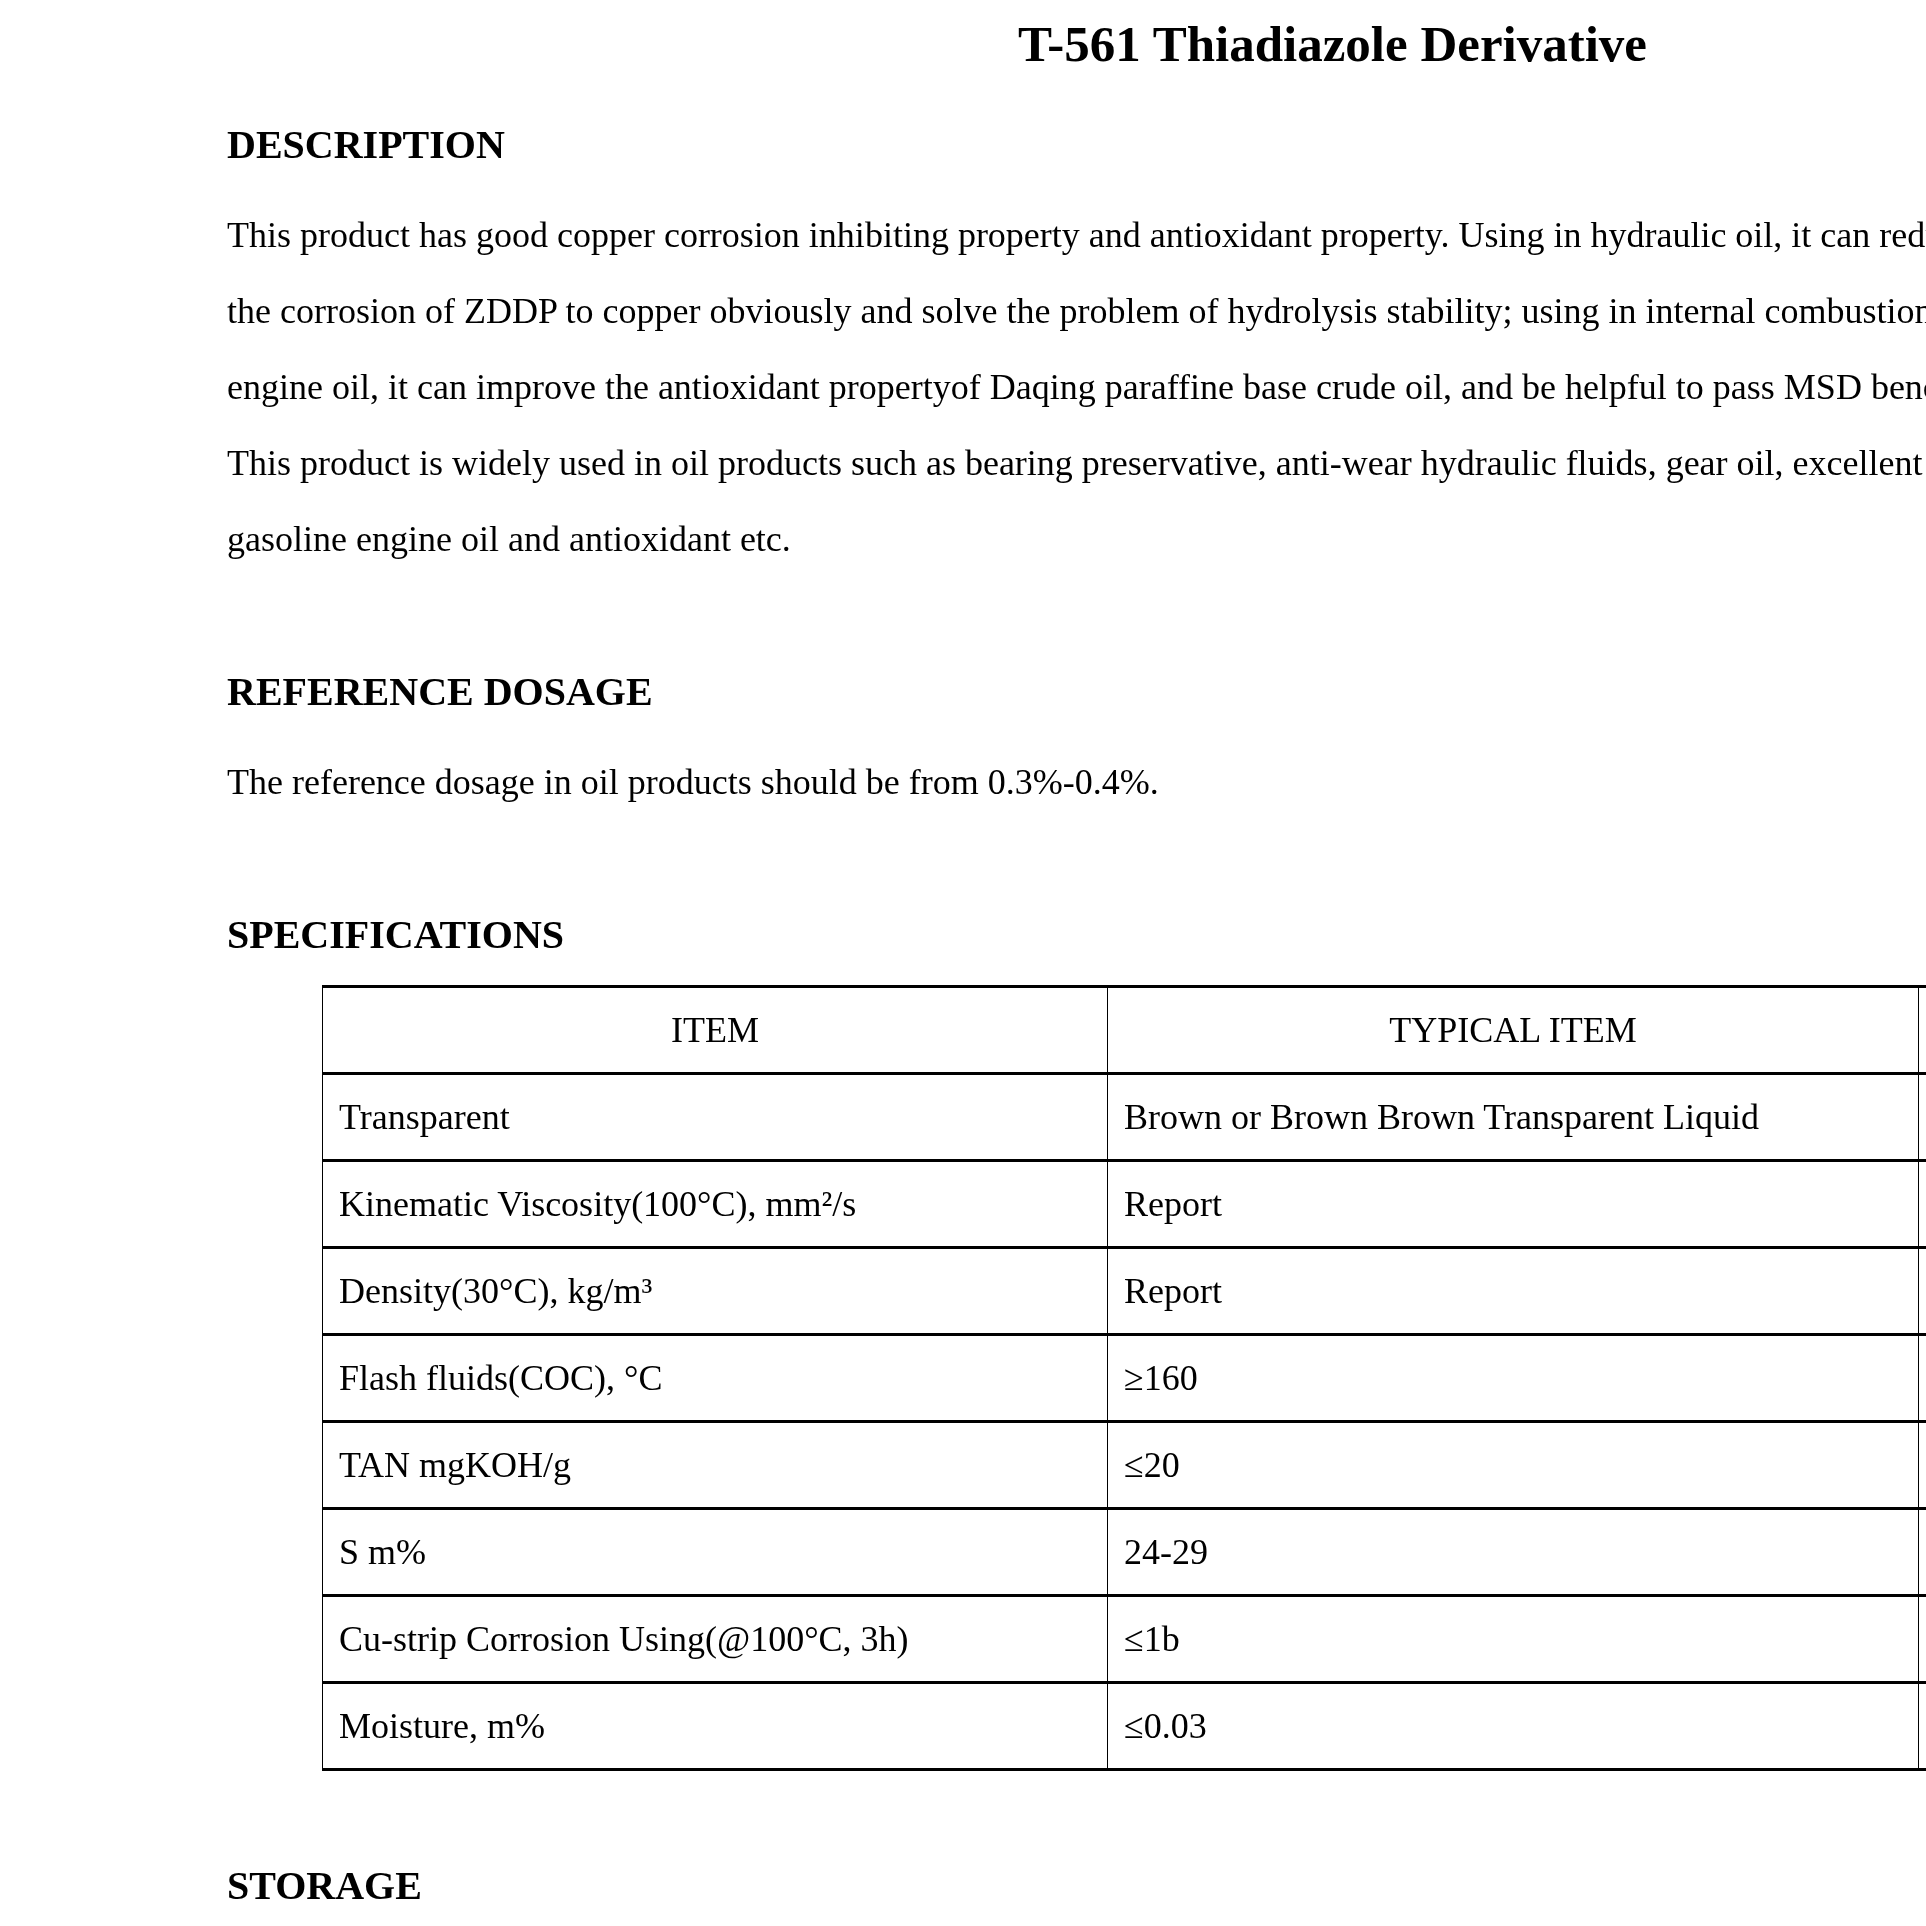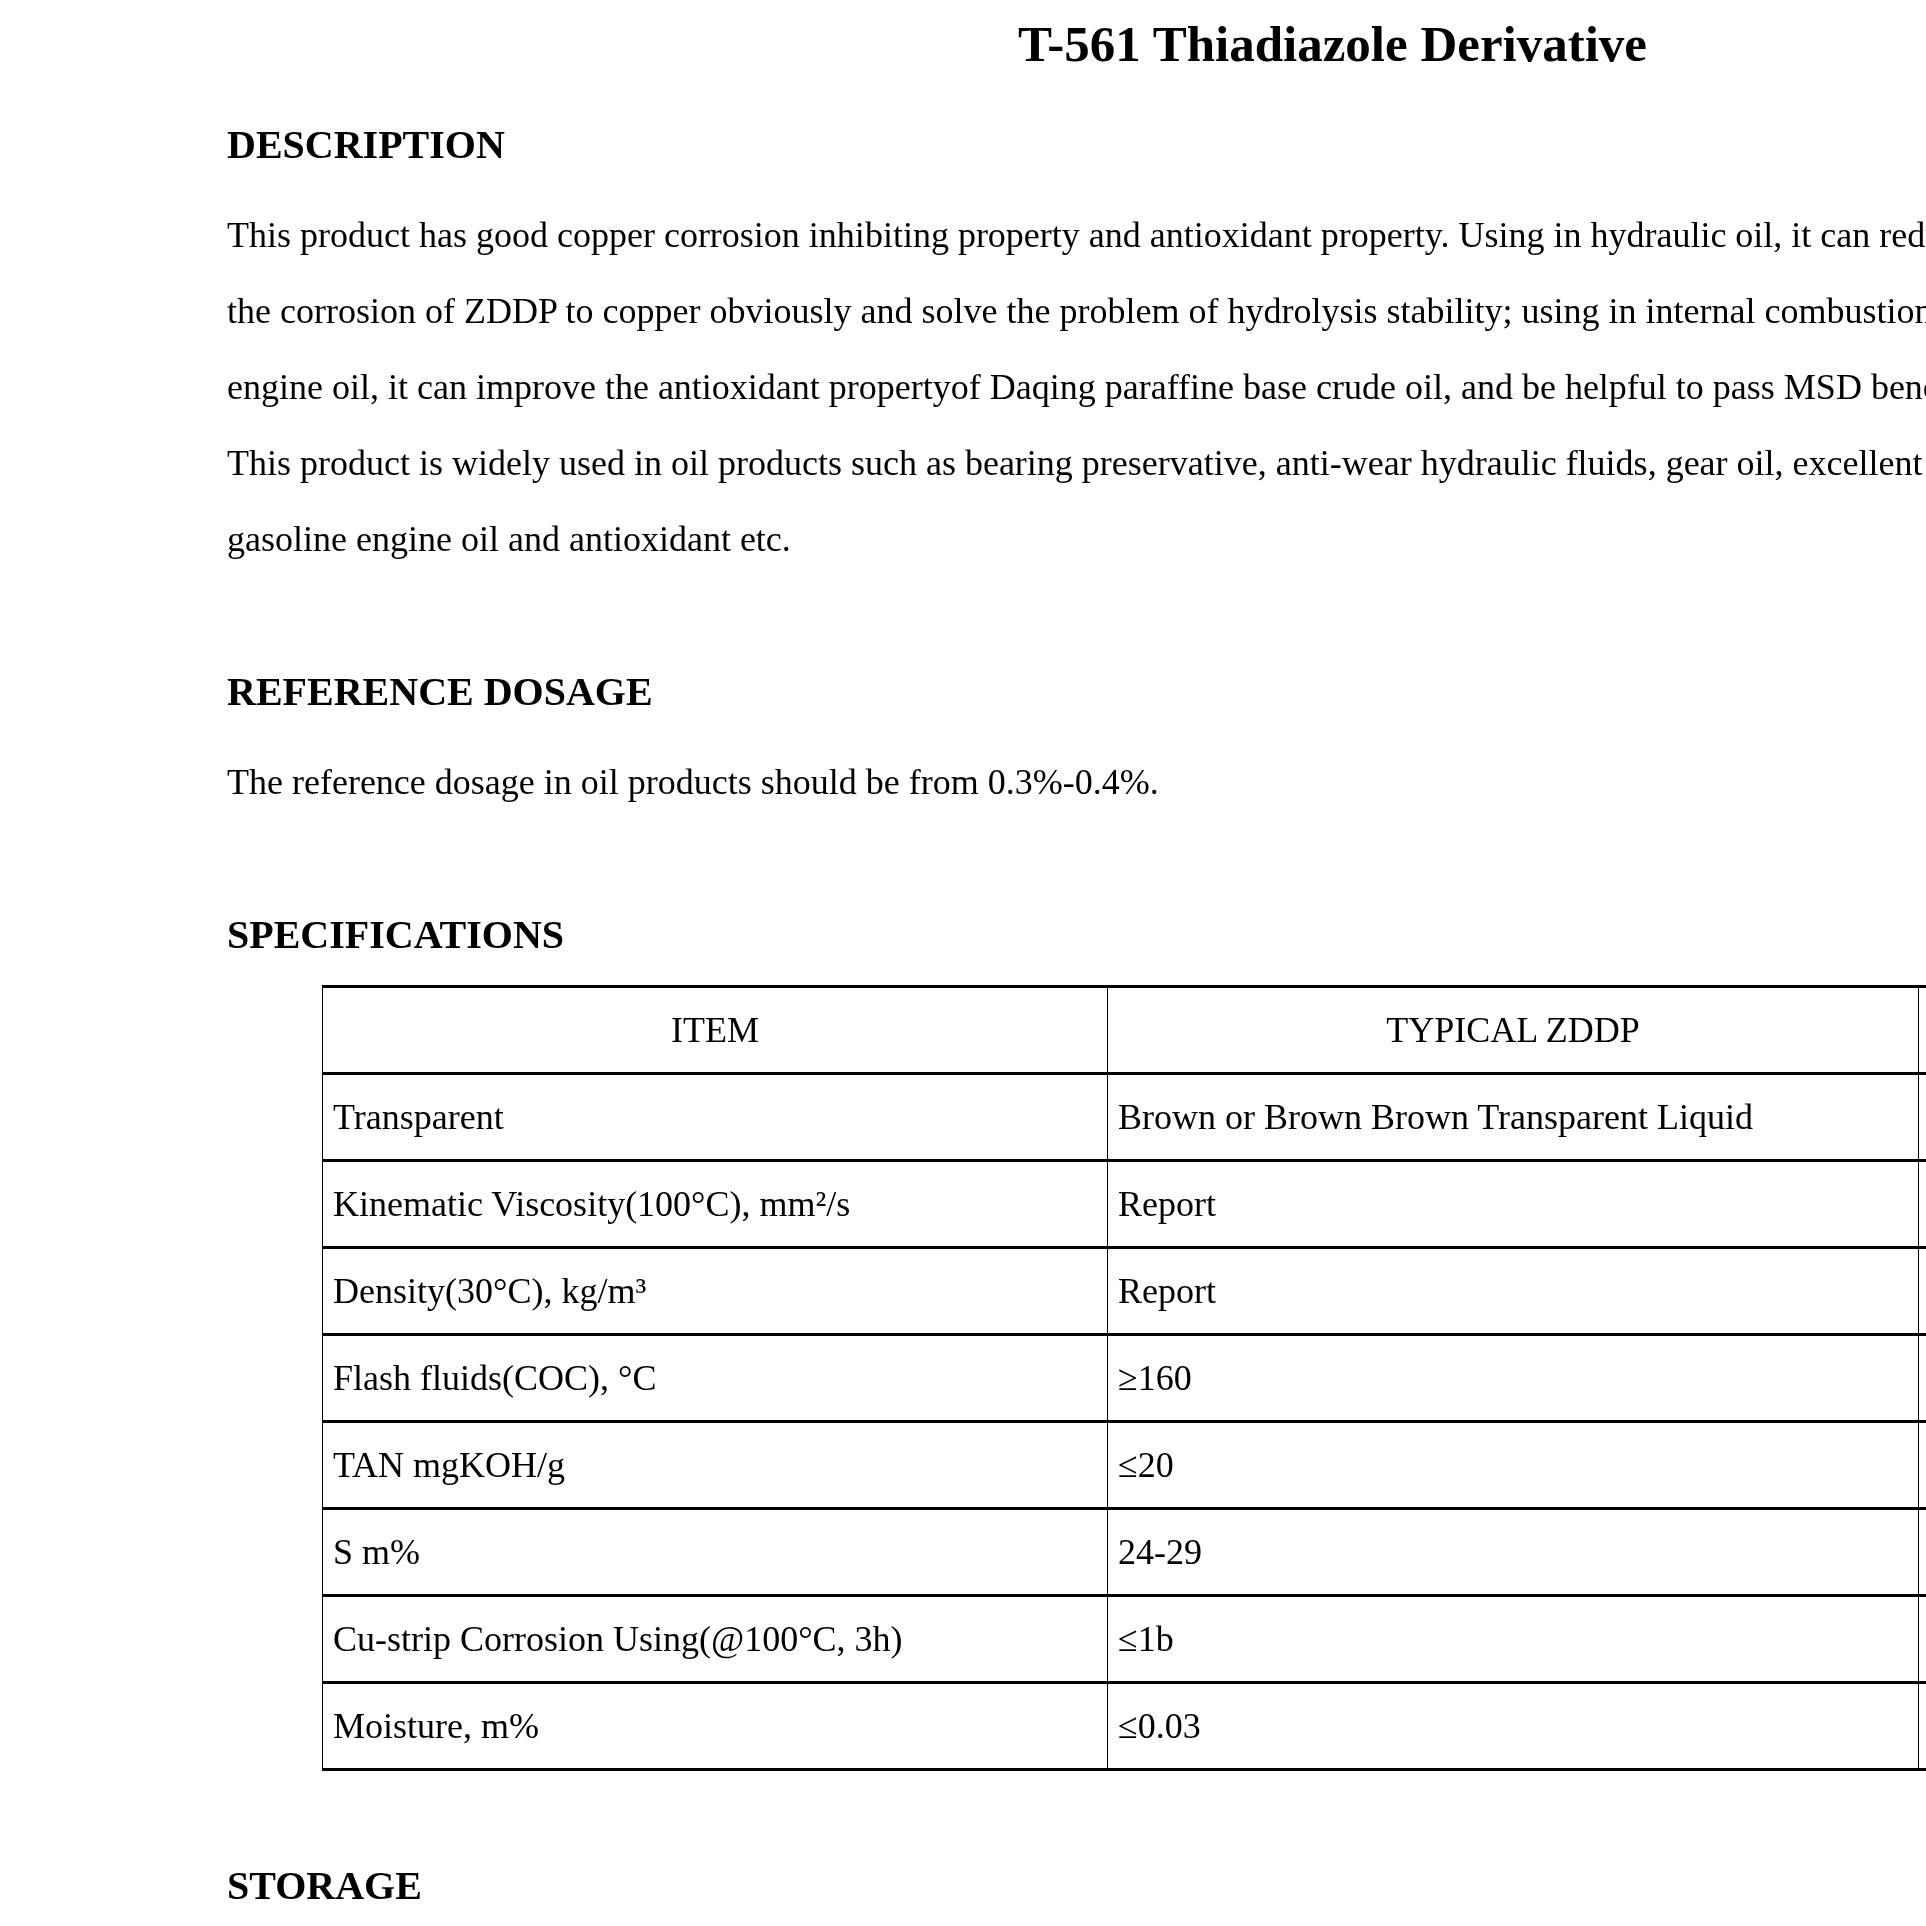--- a/index.html
+++ b/index.html
@@ -47,21 +47,21 @@
     table-layout: fixed;
   }
   .spec-table th, .spec-table td {
     border: 1.9px solid #000000;
     border-top-width: 3.5px;
     border-bottom-width: 3.5px;
     height: 84px;
     vertical-align: middle;
     font-weight: normal;
     font-size: 36px;
-    padding: 0 10px;
+    padding: 0 16px;
     overflow: hidden;
   }
   .col-item { width: 785px; }
   .col-typical { width: 811px; }
   .col-method { width: 386px; }
 </style>
 </head>
 <body>
 
 <h1 class="doc-title">T-561 Thiadiazole Derivative</h1>
@@ -84,21 +84,21 @@
 
 <table class="spec-table">
   <colgroup>
     <col class="col-item">
     <col class="col-typical">
     <col class="col-method">
   </colgroup>
   <thead>
     <tr>
         <th>ITEM</th>
-        <th>TYPICAL ZDDP</th>
+        <th>TYPICAL ITEM</th>
         <th>TEST METHOD</th>
       </tr>
   </thead>
   <tbody>
       <tr>
         <td>Transparent</td>
         <td>Brown or Brown Brown Transparent Liquid</td>
         <td>Visual</td>
       </tr>
       <tr>

